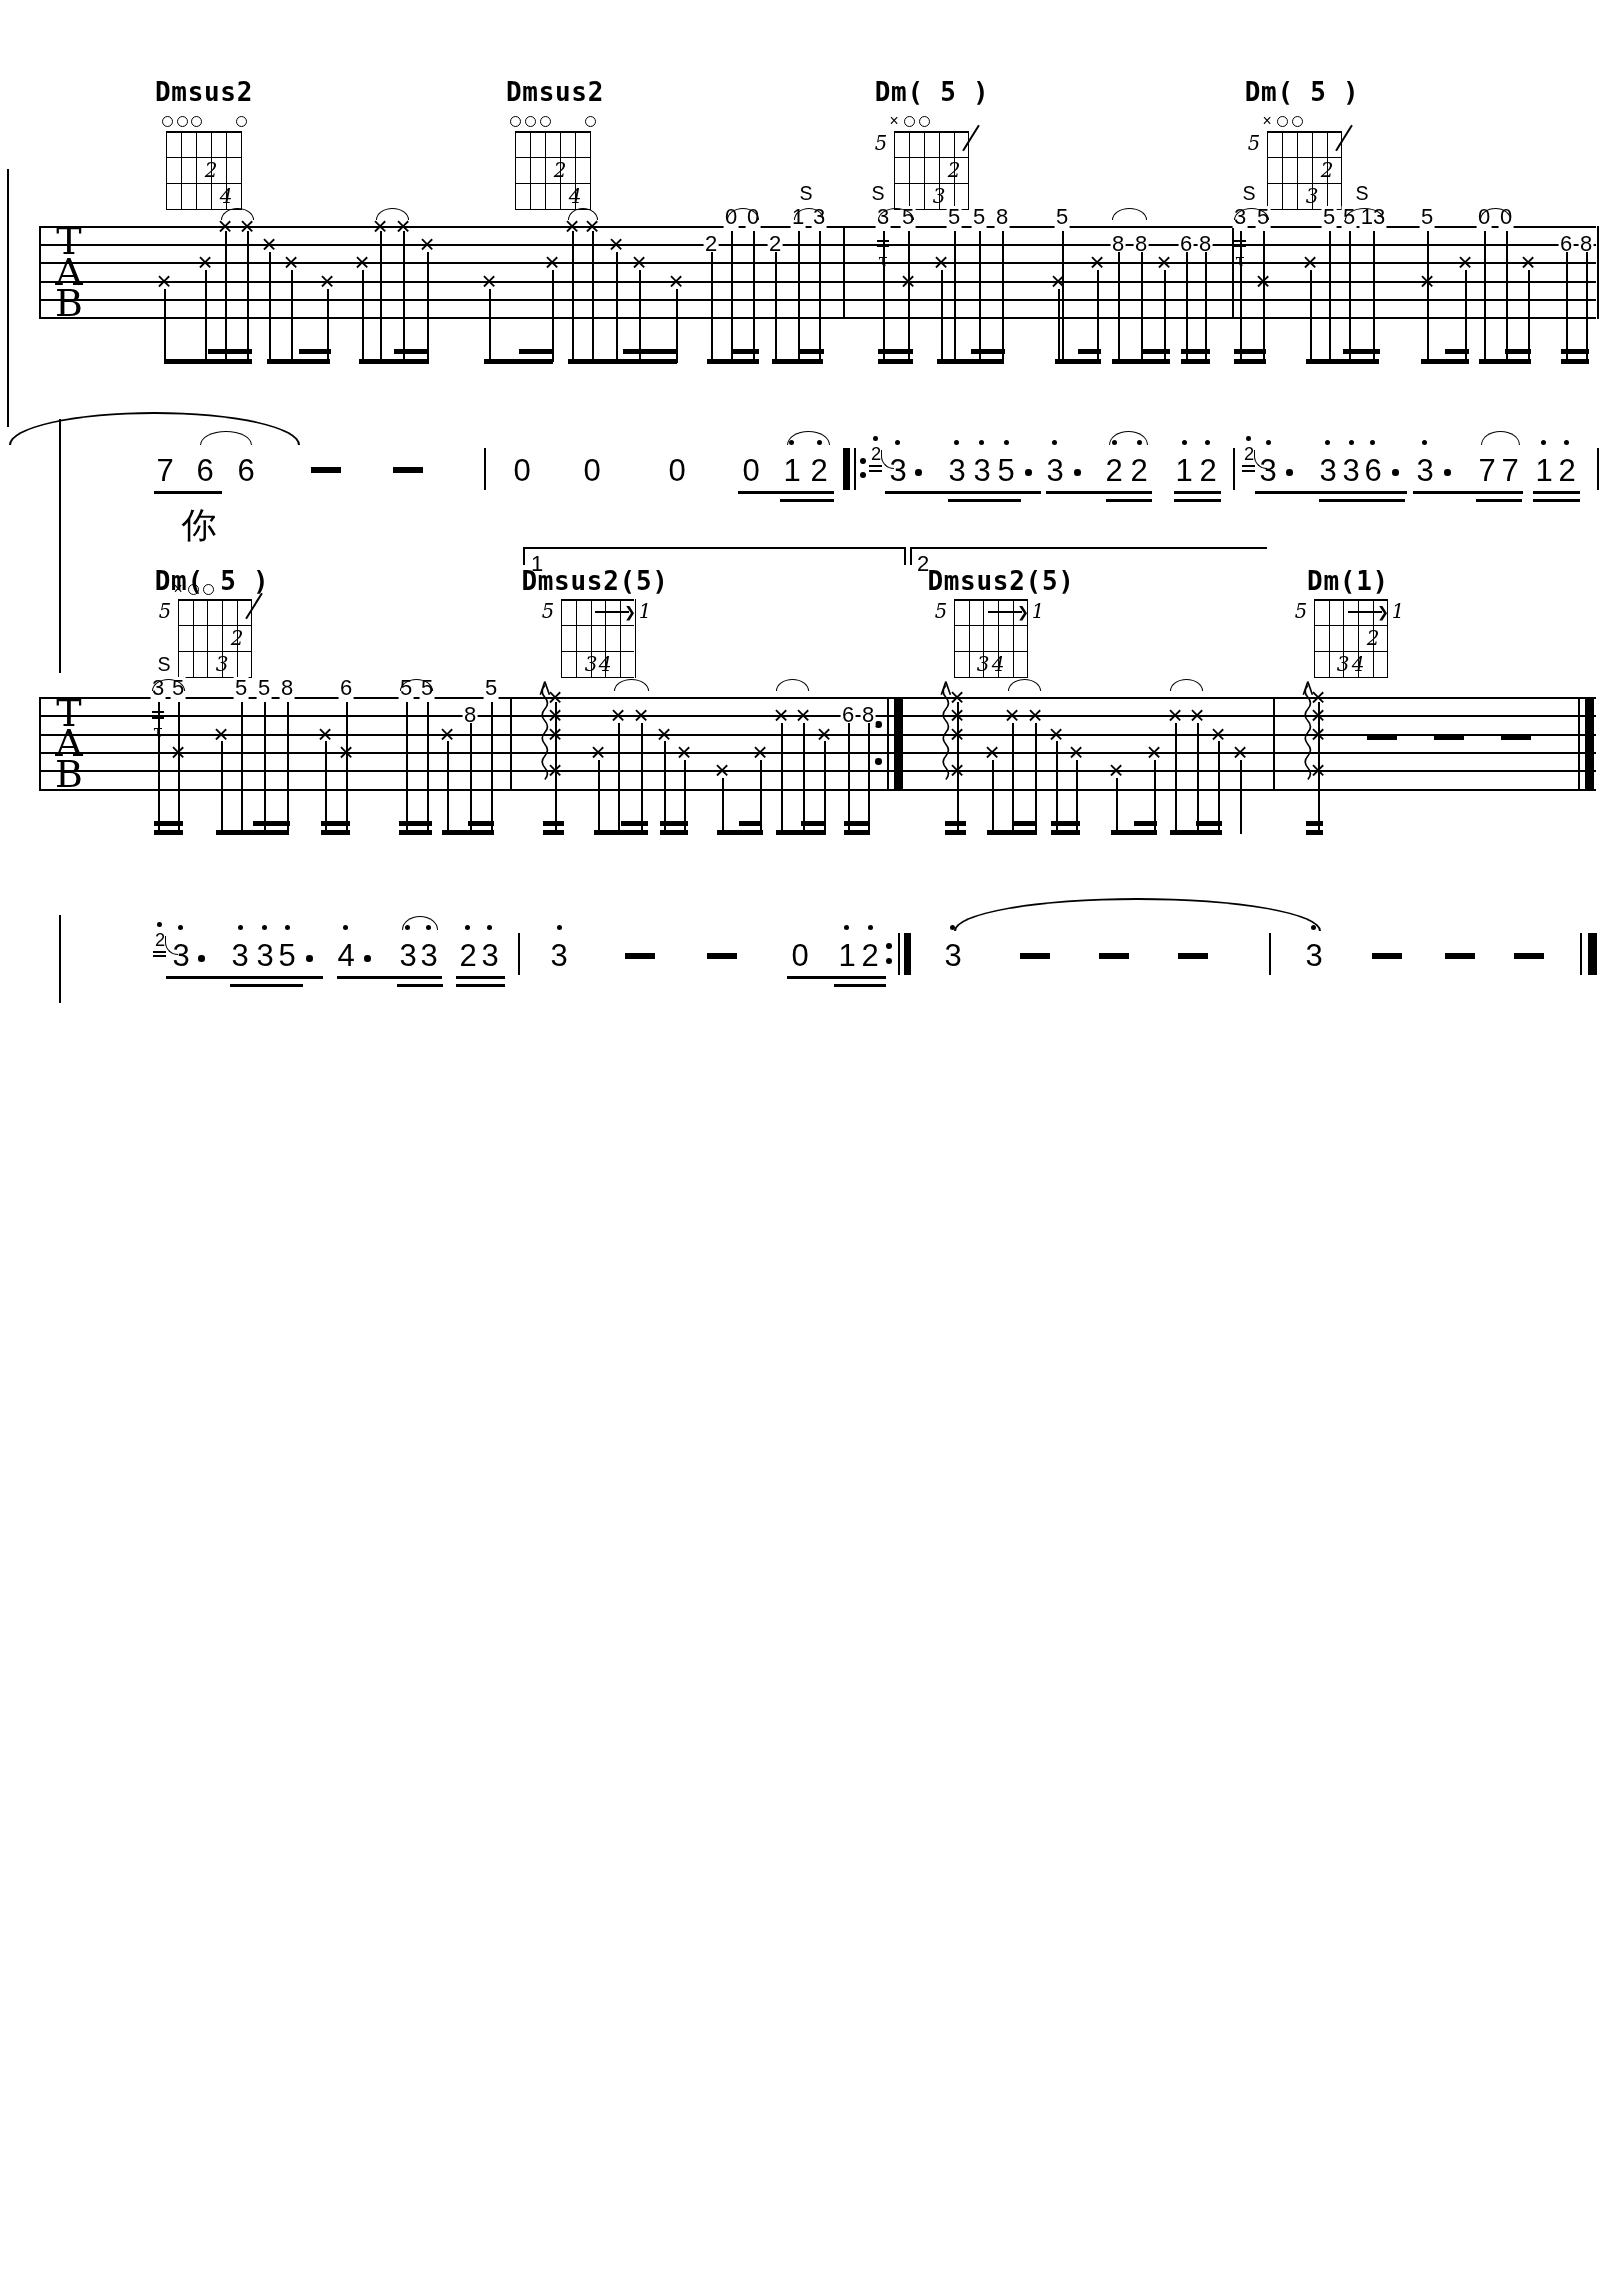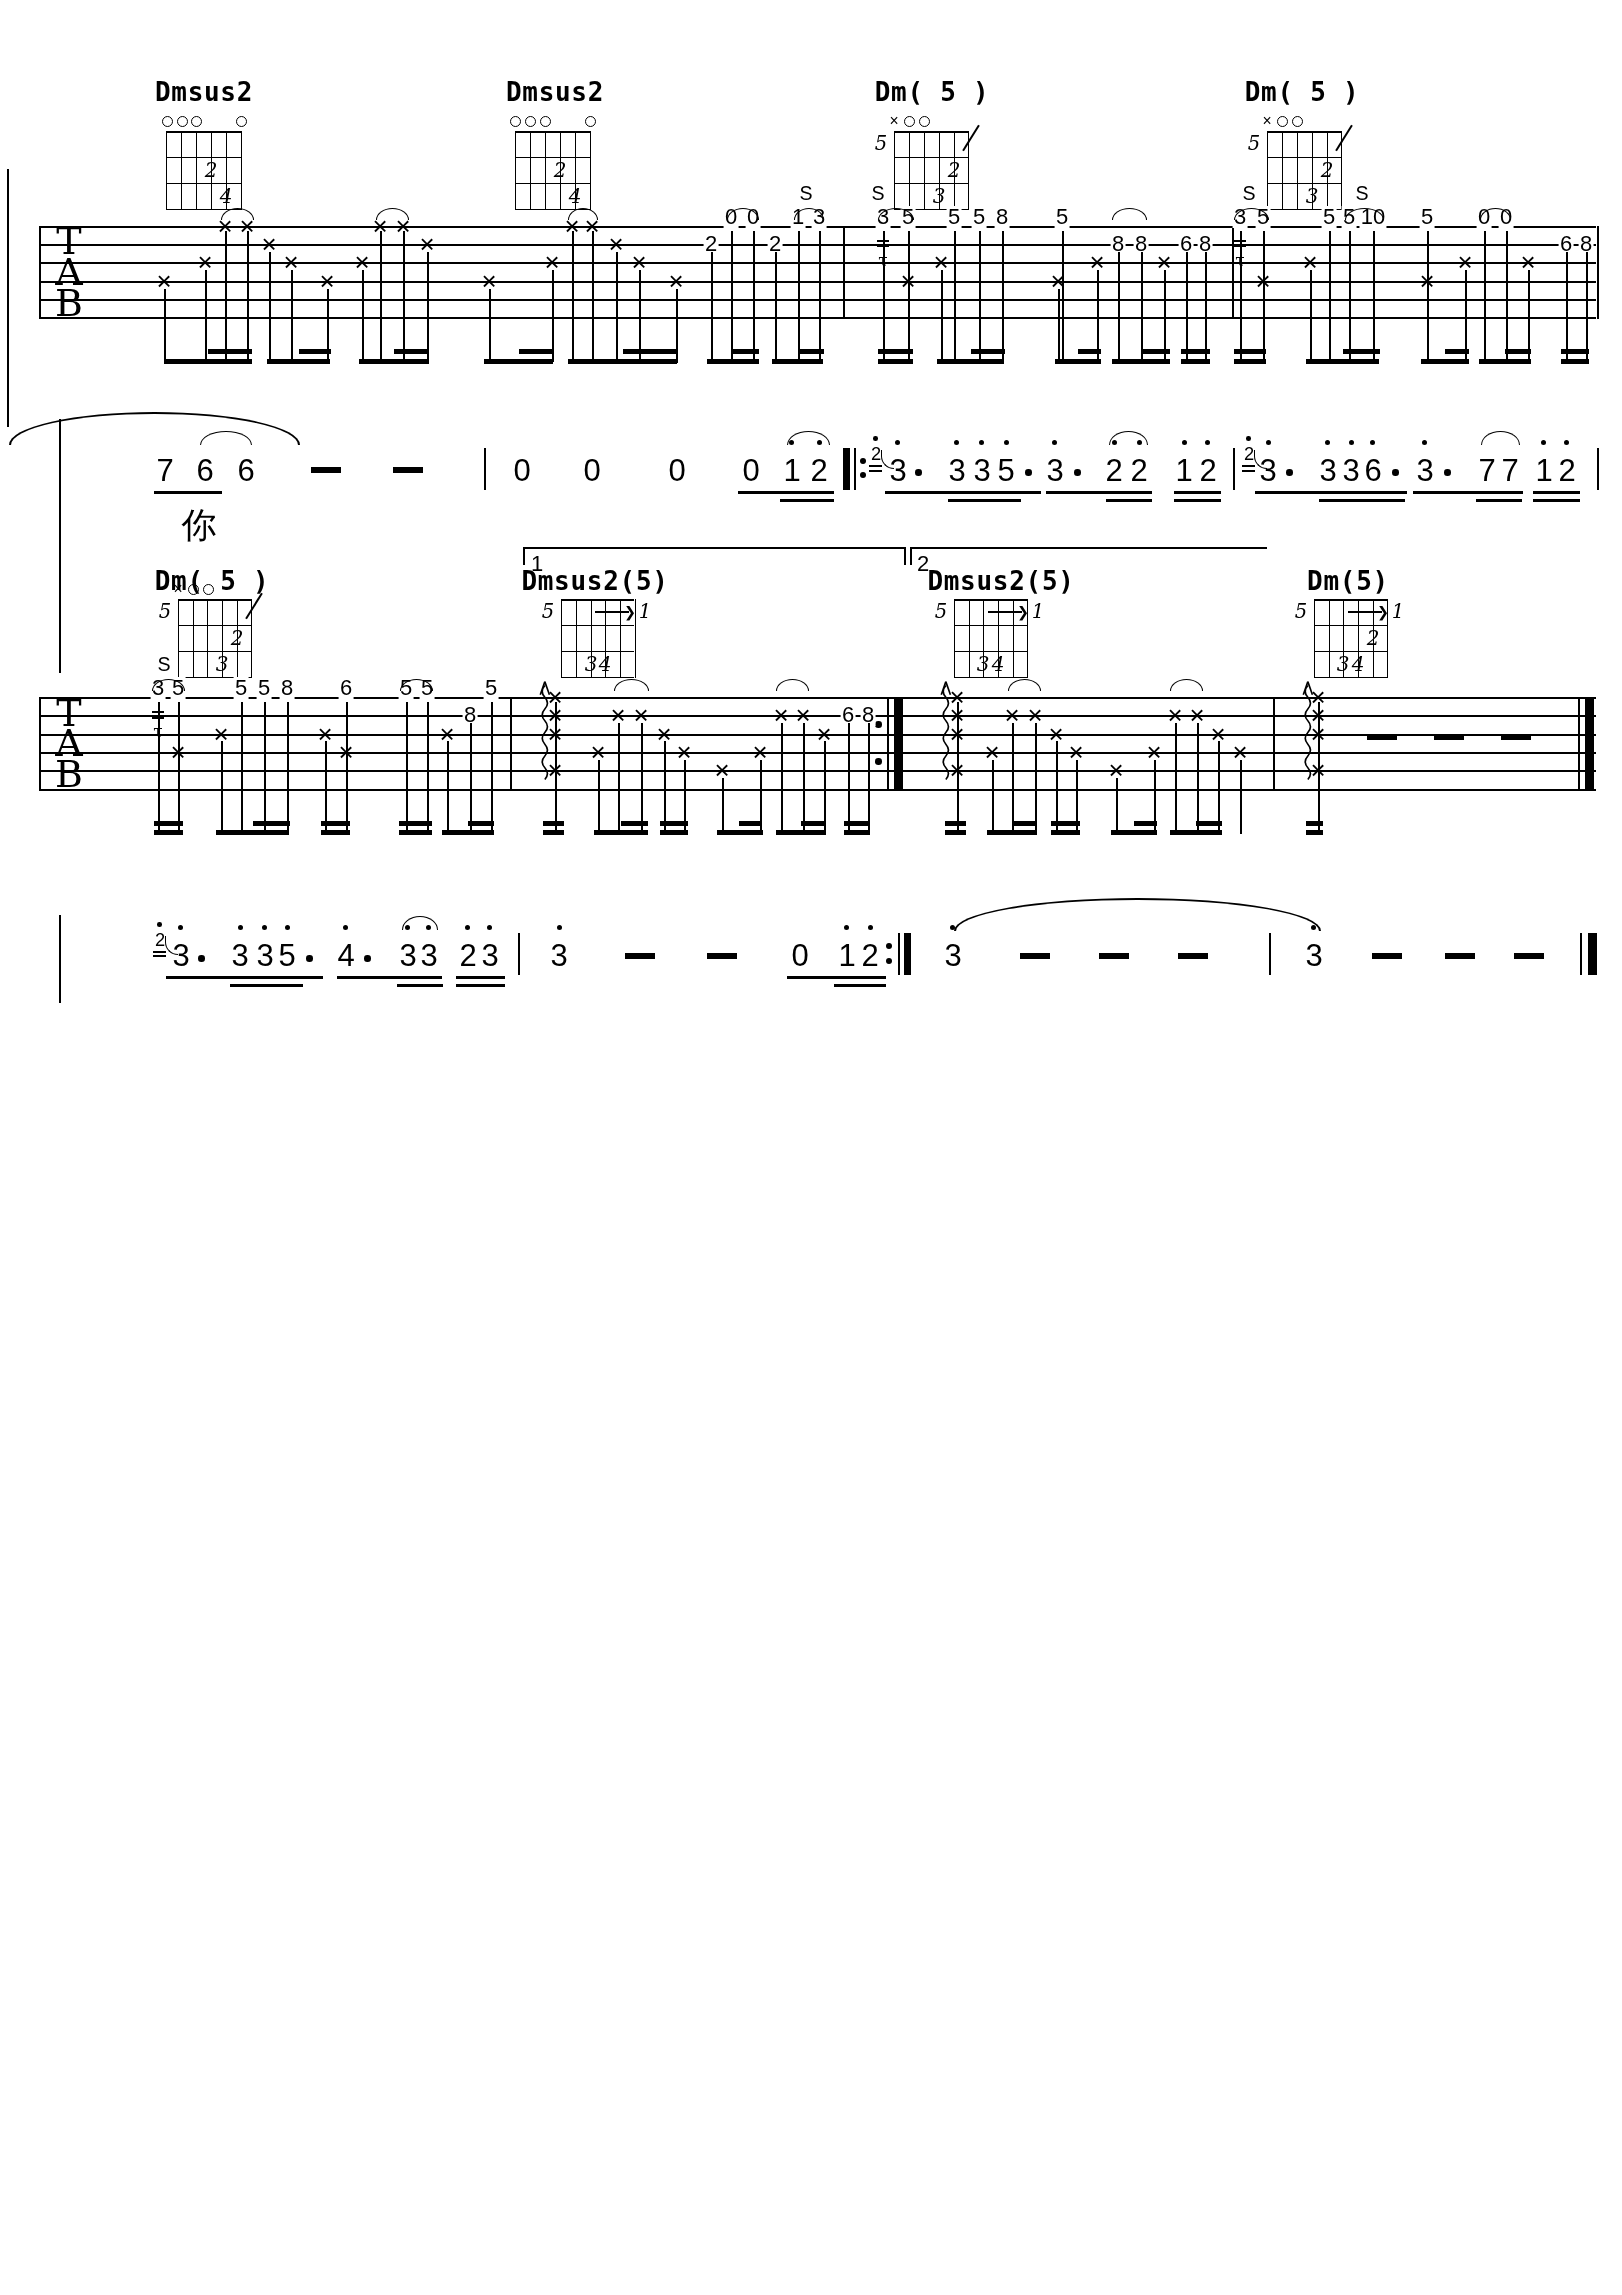--- a/index.html
+++ b/index.html
@@ -153,21 +153,21 @@
     <div class="tx" style="left: 1002px; top: 217px; font-size: 22px; background: rgb(255, 255, 255); padding: 0px 1.3px;">8</div>
     <div class="tx" style="left: 1062px; top: 217px; font-size: 22px; background: rgb(255, 255, 255); padding: 0px 1.3px;">5</div>
     <div class="tx" style="left: 1118px; top: 244px; font-size: 22px; background: rgb(255, 255, 255); padding: 0px 1.3px;">8</div>
     <div class="tx" style="left: 1141px; top: 244px; font-size: 22px; background: rgb(255, 255, 255); padding: 0px 1.3px;">8</div>
     <div class="tx" style="left: 1186px; top: 244px; font-size: 22px; background: rgb(255, 255, 255); padding: 0px 1.3px;">6</div>
     <div class="tx" style="left: 1205px; top: 244px; font-size: 22px; background: rgb(255, 255, 255); padding: 0px 1.3px;">8</div>
     <div class="tx" style="left: 1240px; top: 217px; font-size: 22px; background: rgb(255, 255, 255); padding: 0px 1.3px;">3</div>
     <div class="tx" style="left: 1263px; top: 217px; font-size: 22px; background: rgb(255, 255, 255); padding: 0px 1.3px;">5</div>
     <div class="tx" style="left: 1329px; top: 217px; font-size: 22px; background: rgb(255, 255, 255); padding: 0px 1.3px;">5</div>
     <div class="tx" style="left: 1349px; top: 217px; font-size: 22px; background: rgb(255, 255, 255); padding: 0px 1.3px;">5</div>
-    <div class="tx" style="left: 1373px; top: 217px; font-size: 22px; background: rgb(255, 255, 255); padding: 0px 1.3px;">10</div>
+    <div class="tx" style="left: 1373px; top: 217px; font-size: 22px; background: rgb(255, 255, 255); padding: 0px 1.3px;">13</div>
     <div class="tx" style="left: 1427px; top: 217px; font-size: 22px; background: rgb(255, 255, 255); padding: 0px 1.3px;">5</div>
     <div class="tx" style="left: 1484px; top: 217px; font-size: 22px; background: rgb(255, 255, 255); padding: 0px 1.3px;">0</div>
     <div class="tx" style="left: 1506px; top: 217px; font-size: 22px; background: rgb(255, 255, 255); padding: 0px 1.3px;">0</div>
     <div class="tx" style="left: 1566px; top: 244px; font-size: 22px; background: rgb(255, 255, 255); padding: 0px 1.3px;">6</div>
     <div class="tx" style="left: 1586px; top: 244px; font-size: 22px; background: rgb(255, 255, 255); padding: 0px 1.3px;">8</div>
     <div class="arc" style="left: 221px; top: 208px; width: 31px; height: 11px; border-top-width: 1.6px; border-right-width: 1.6px; border-left-width: 1.6px; border-bottom: none;"></div>
     <div class="arc" style="left: 376px; top: 208px; width: 31px; height: 11px; border-top-width: 1.6px; border-right-width: 1.6px; border-left-width: 1.6px; border-bottom: none;"></div>
     <div class="arc" style="left: 568px; top: 208px; width: 28px; height: 11px; border-top-width: 1.6px; border-right-width: 1.6px; border-left-width: 1.6px; border-bottom: none;"></div>
     <div class="arc" style="left: 727px; top: 208px; width: 30px; height: 11px; border-top-width: 1.6px; border-right-width: 1.6px; border-left-width: 1.6px; border-bottom: none;"></div>
     <div class="arc" style="left: 794px; top: 208px; width: 28px; height: 11px; border-top-width: 1.6px; border-right-width: 1.6px; border-left-width: 1.6px; border-bottom: none;"></div>
@@ -407,21 +407,21 @@
     <div class="ln" style="left: 983px; top: 599px; width: 1.3px; height: 79px;"></div>
     <div class="ln" style="left: 998px; top: 599px; width: 1.3px; height: 79px;"></div>
     <div class="ln" style="left: 1013px; top: 599px; width: 1.3px; height: 79px;"></div>
     <div class="ln" style="left: 1027px; top: 599px; width: 1.3px; height: 79px;"></div>
     <div class="tx" style="left: 941px; top: 612px; font-size: 19.6px; font-style: italic; font-family: &quot;DejaVu Serif&quot;, serif;">5</div>
     <div class="ln" style="left: 988px; top: 611px; width: 34px; height: 2px;"></div>
     <div class="tx" style="left: 1023px; top: 612px; font-size: 14.4px;">❯</div>
     <div class="tx" style="left: 1038px; top: 612px; font-size: 19.6px; font-style: italic; font-family: &quot;DejaVu Serif&quot;, serif;">1</div>
     <div class="tx" style="left: 983px; top: 664px; font-size: 20px; font-style: italic; font-family: &quot;DejaVu Serif&quot;, serif;">3</div>
     <div class="tx" style="left: 998px; top: 664px; font-size: 20px; font-style: italic; font-family: &quot;DejaVu Serif&quot;, serif;">4</div>
-    <div class="tx" style="left: 1348px; top: 581px; font-size: 26px; font-family: &quot;DejaVu Sans Mono&quot;, monospace; letter-spacing: 0.7px; font-weight: bold;">Dm(5)</div>
+    <div class="tx" style="left: 1348px; top: 581px; font-size: 26px; font-family: &quot;DejaVu Sans Mono&quot;, monospace; letter-spacing: 0.7px; font-weight: bold;">Dm(1)</div>
     <div class="ln" style="left: 1314px; top: 599px; width: 73px; height: 2px;"></div>
     <div class="ln" style="left: 1314px; top: 625px; width: 73px; height: 1.3px;"></div>
     <div class="ln" style="left: 1314px; top: 651px; width: 73px; height: 1.3px;"></div>
     <div class="ln" style="left: 1314px; top: 677px; width: 73px; height: 1.3px;"></div>
     <div class="ln" style="left: 1314px; top: 599px; width: 1.3px; height: 79px;"></div>
     <div class="ln" style="left: 1329px; top: 599px; width: 1.3px; height: 79px;"></div>
     <div class="ln" style="left: 1343px; top: 599px; width: 1.3px; height: 79px;"></div>
     <div class="ln" style="left: 1358px; top: 599px; width: 1.3px; height: 79px;"></div>
     <div class="ln" style="left: 1373px; top: 599px; width: 1.3px; height: 79px;"></div>
     <div class="ln" style="left: 1387px; top: 599px; width: 1.3px; height: 79px;"></div>

